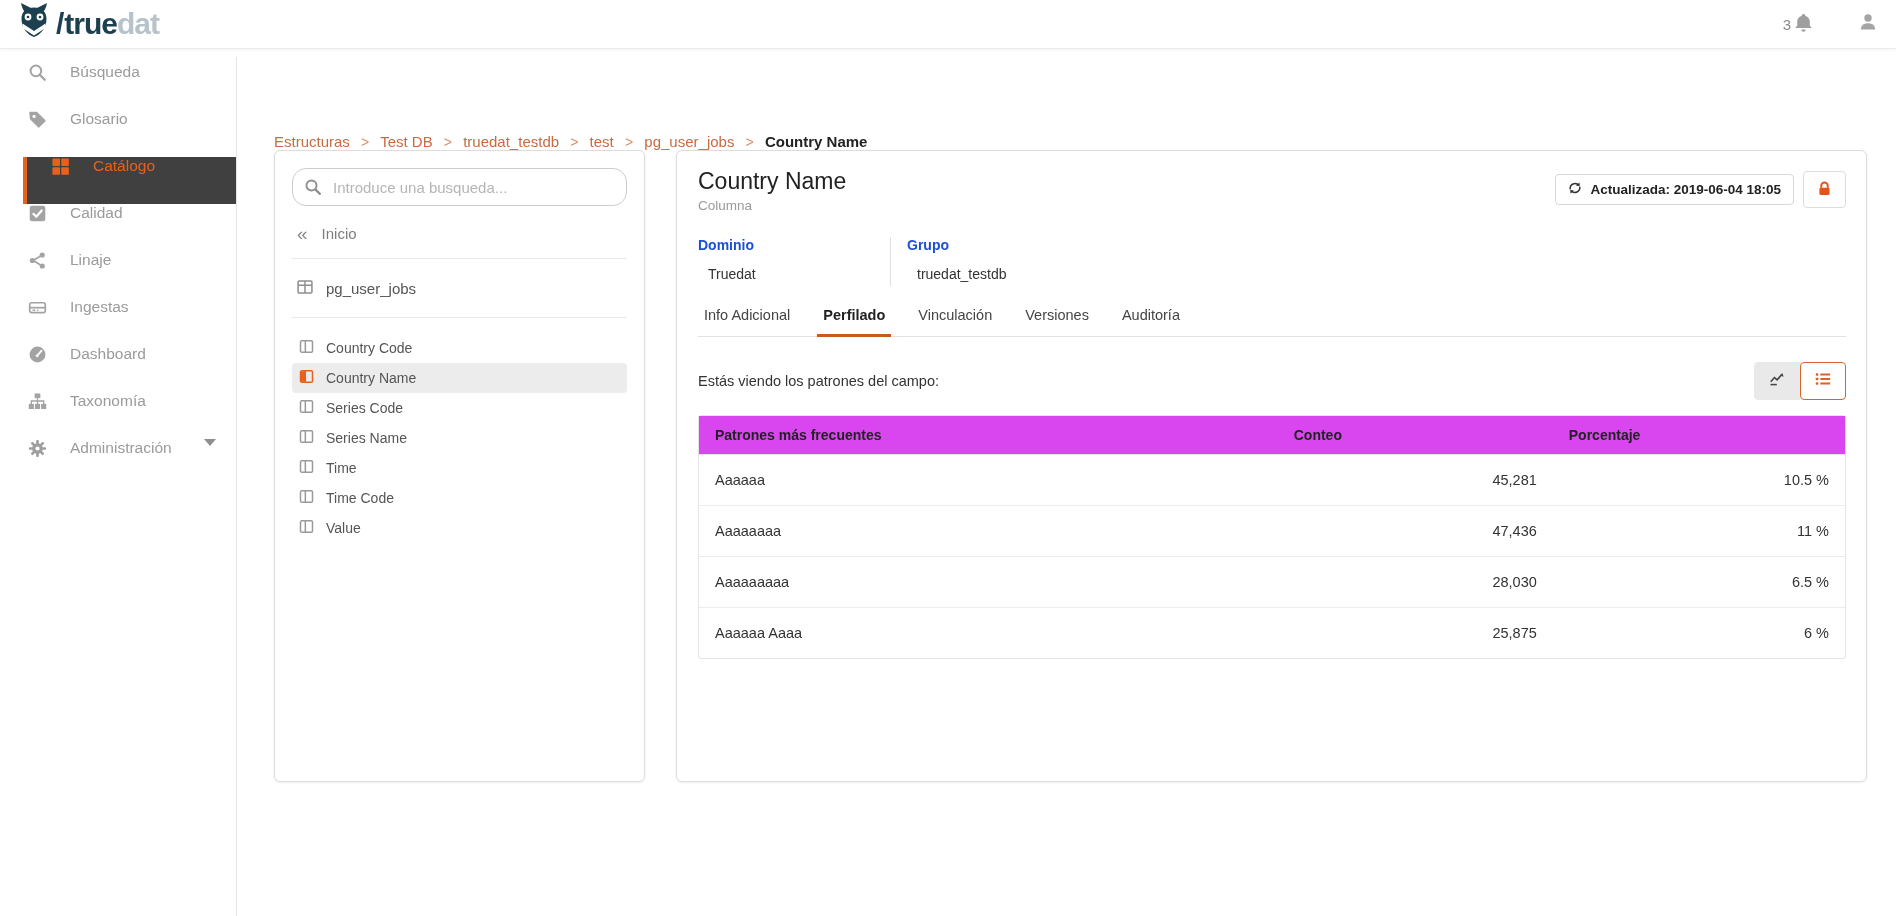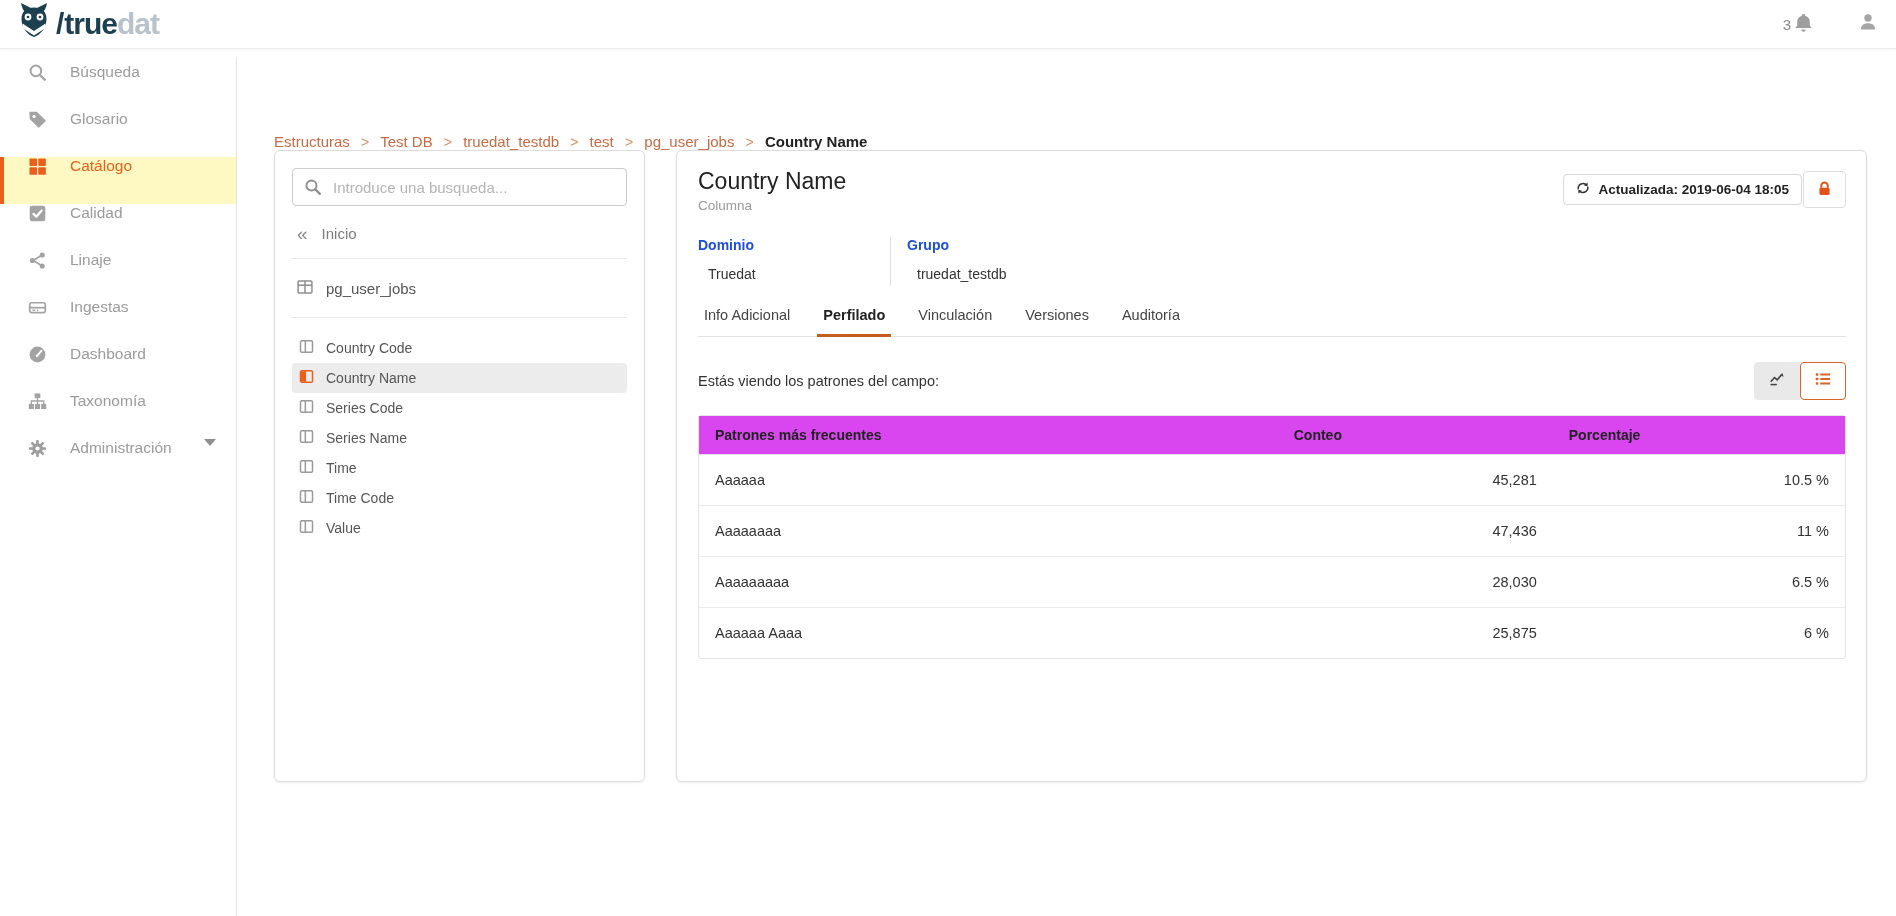--- a/index.html
+++ b/index.html
@@ -19,60 +19,60 @@
   .top-right { display:flex; align-items:center; margin-right:18px; gap:44px; }
   .notif { display:flex; align-items:center; gap:2px; cursor:pointer; }
   .notif-count { font-size:15px; color:#8a8a8a; }
 
   
   .sidebar { position:absolute; top:57px; left:0; bottom:0; width:237px; background:#fff;
              border-right:1px solid #e4e4e4; padding-top:6px; }
   .side-item { height:47px; display:flex; padding-left:27px; gap:23px;
                font-size:15.5px; color:#9b9b9b; cursor:pointer; }
   .side-item .ic { width:20px; display:flex; justify-content:center; }
-  .side-item.active { background:#fef9c3; color:#e8611c; box-shadow:inset 4px 0 0 #e8611c; }
+  .side-item.active { background:#404040; color:#e8611c; box-shadow:inset 4px 0 0 #e8611c;margin-left:23px; }
   .caret { margin-left:auto; margin-right:20px; width:0; height:0;
            border-left:6px solid transparent; border-right:6px solid transparent;
            border-top:7px solid #8f8f8f; }
 
   
   .content { position:absolute; top:57px; left:237px; right:0; bottom:0; }
   .breadcrumb { position:absolute; top:38px; left:37px; font-size:15px;margin-top:38px; }
   .crumb { color:#ca6a43; text-decoration:none; cursor:pointer; }
   .crumb-sep { color:#d98e64; margin:0 7px; font-size:14px; }
   .crumb-current { color:#222; font-weight:bold; }
 
   .card { position:absolute; background:#fff; border:1px solid #ddd; border-radius:6px;
           box-shadow:0 1px 3px rgba(0,0,0,.07); }
 
   
   .tree-card { left:37px; top:93px; width:371px; height:632px; padding:17px; }
   .search-wrap { position:relative; }
-  .search-input { width:100%; height:38px; border:1px solid #ccc; border-radius:4px;
+  .search-input { width:100%; height:38px; border:1px solid #ccc; border-radius:14px;
                   padding:0 28px 0 40px; font-size:15px; color:#444; outline:none;
                   font-family:"Liberation Sans", sans-serif; }
   .search-input::placeholder { color:#b5b5b5; }
   .search-wrap .s-icon { position:absolute; left:12px; top:10px; }
   .back-row { margin-top:18px; display:flex; align-items:center; gap:14px; color:#7d7d7d;
               font-size:15px; cursor:pointer; padding-left:5px; }
   .back-chevrons { font-size:19px; color:#8a8a8a; line-height:1; }
   .tree-div { border:none; border-top:1px solid #e8e8e8; margin:15px 0; }
   .tree-table-row { display:flex; align-items:center; gap:13px; font-size:15px; color:#555;
                     padding-left:5px; height:28px; cursor:pointer; }
   .col-list { margin-top:12px; }
   .col-row { display:flex; align-items:center; gap:12px; height:30px; padding:0 10px 0 7px;
              font-size:14px; color:#555; border-radius:4px; cursor:pointer; }
   .col-row.selected { background:#ececec; }
 
   
   .detail-card { left:439px; top:93px; width:1191px; height:632px; padding:17px 20px 0 21px; }
   .detail-head { display:flex; justify-content:space-between; align-items:flex-start; }
   .d-title { font-size:23px; color:#222; line-height:1.15; }
   .d-subtitle { font-size:13.5px; color:#9a9a9a; margin-top:4px; }
-  .head-actions { display:flex; align-items:center; gap:1px; margin-top:3px; }
+  .head-actions { display:flex; align-items:center; gap:9px; margin-top:3px; }
   .update-btn { height:31px; display:flex; align-items:center; gap:8px; padding:0 12px;
                 background:#fff; border:1px solid #d8d8d8; border-radius:4px; cursor:pointer;
                 font-size:13.5px; font-weight:bold; color:#222;
                 font-family:"Liberation Sans", sans-serif; }
   .lock-btn { width:43px; height:37px; background:#fff; border:1px solid #ddd; border-radius:4px;
               display:flex; align-items:center; justify-content:center; cursor:pointer; }
 
   .domain-row { display:flex; margin-top:24px; }
   .domain-col { width:192px; }
   .group-col { padding-left:16px; border-left:1px solid #e0e0e0; }

